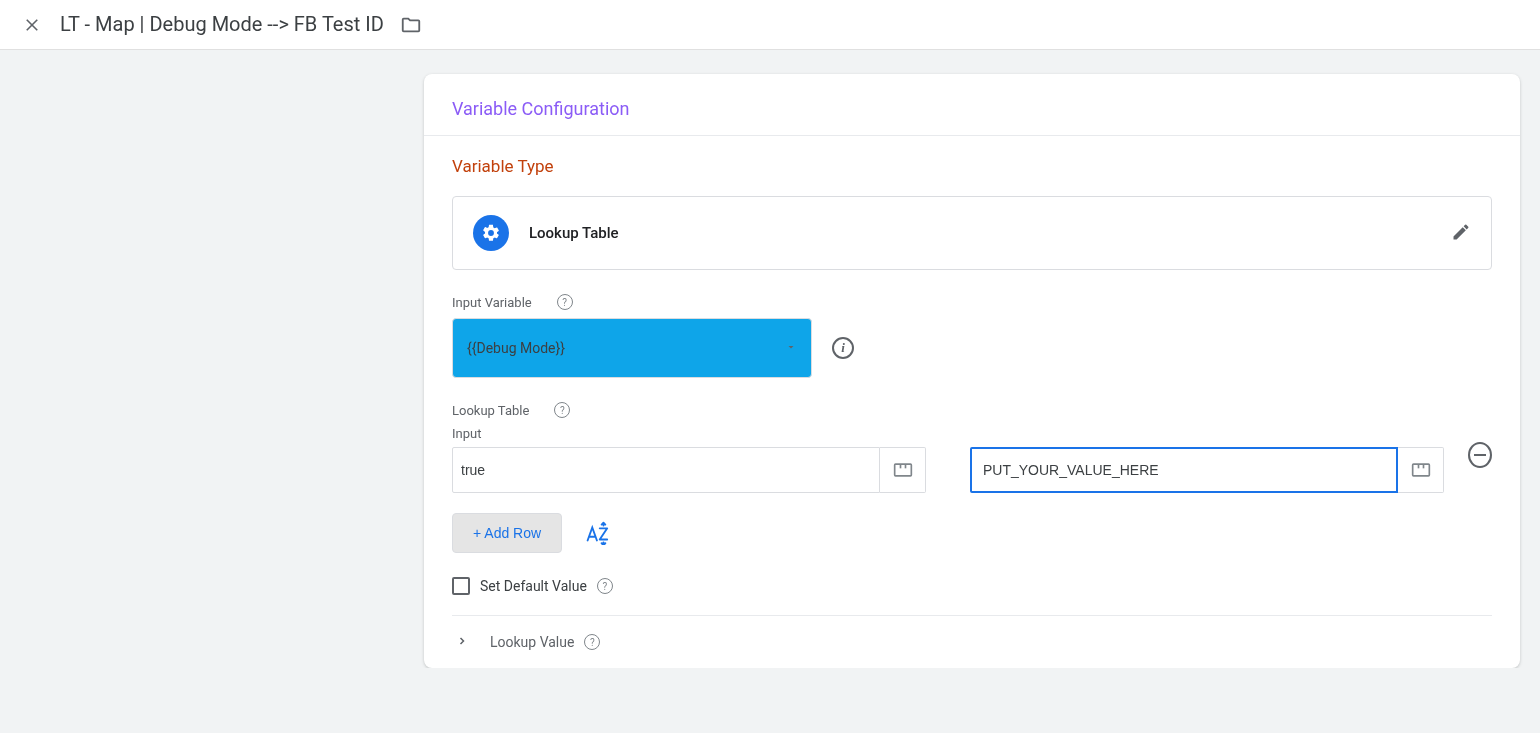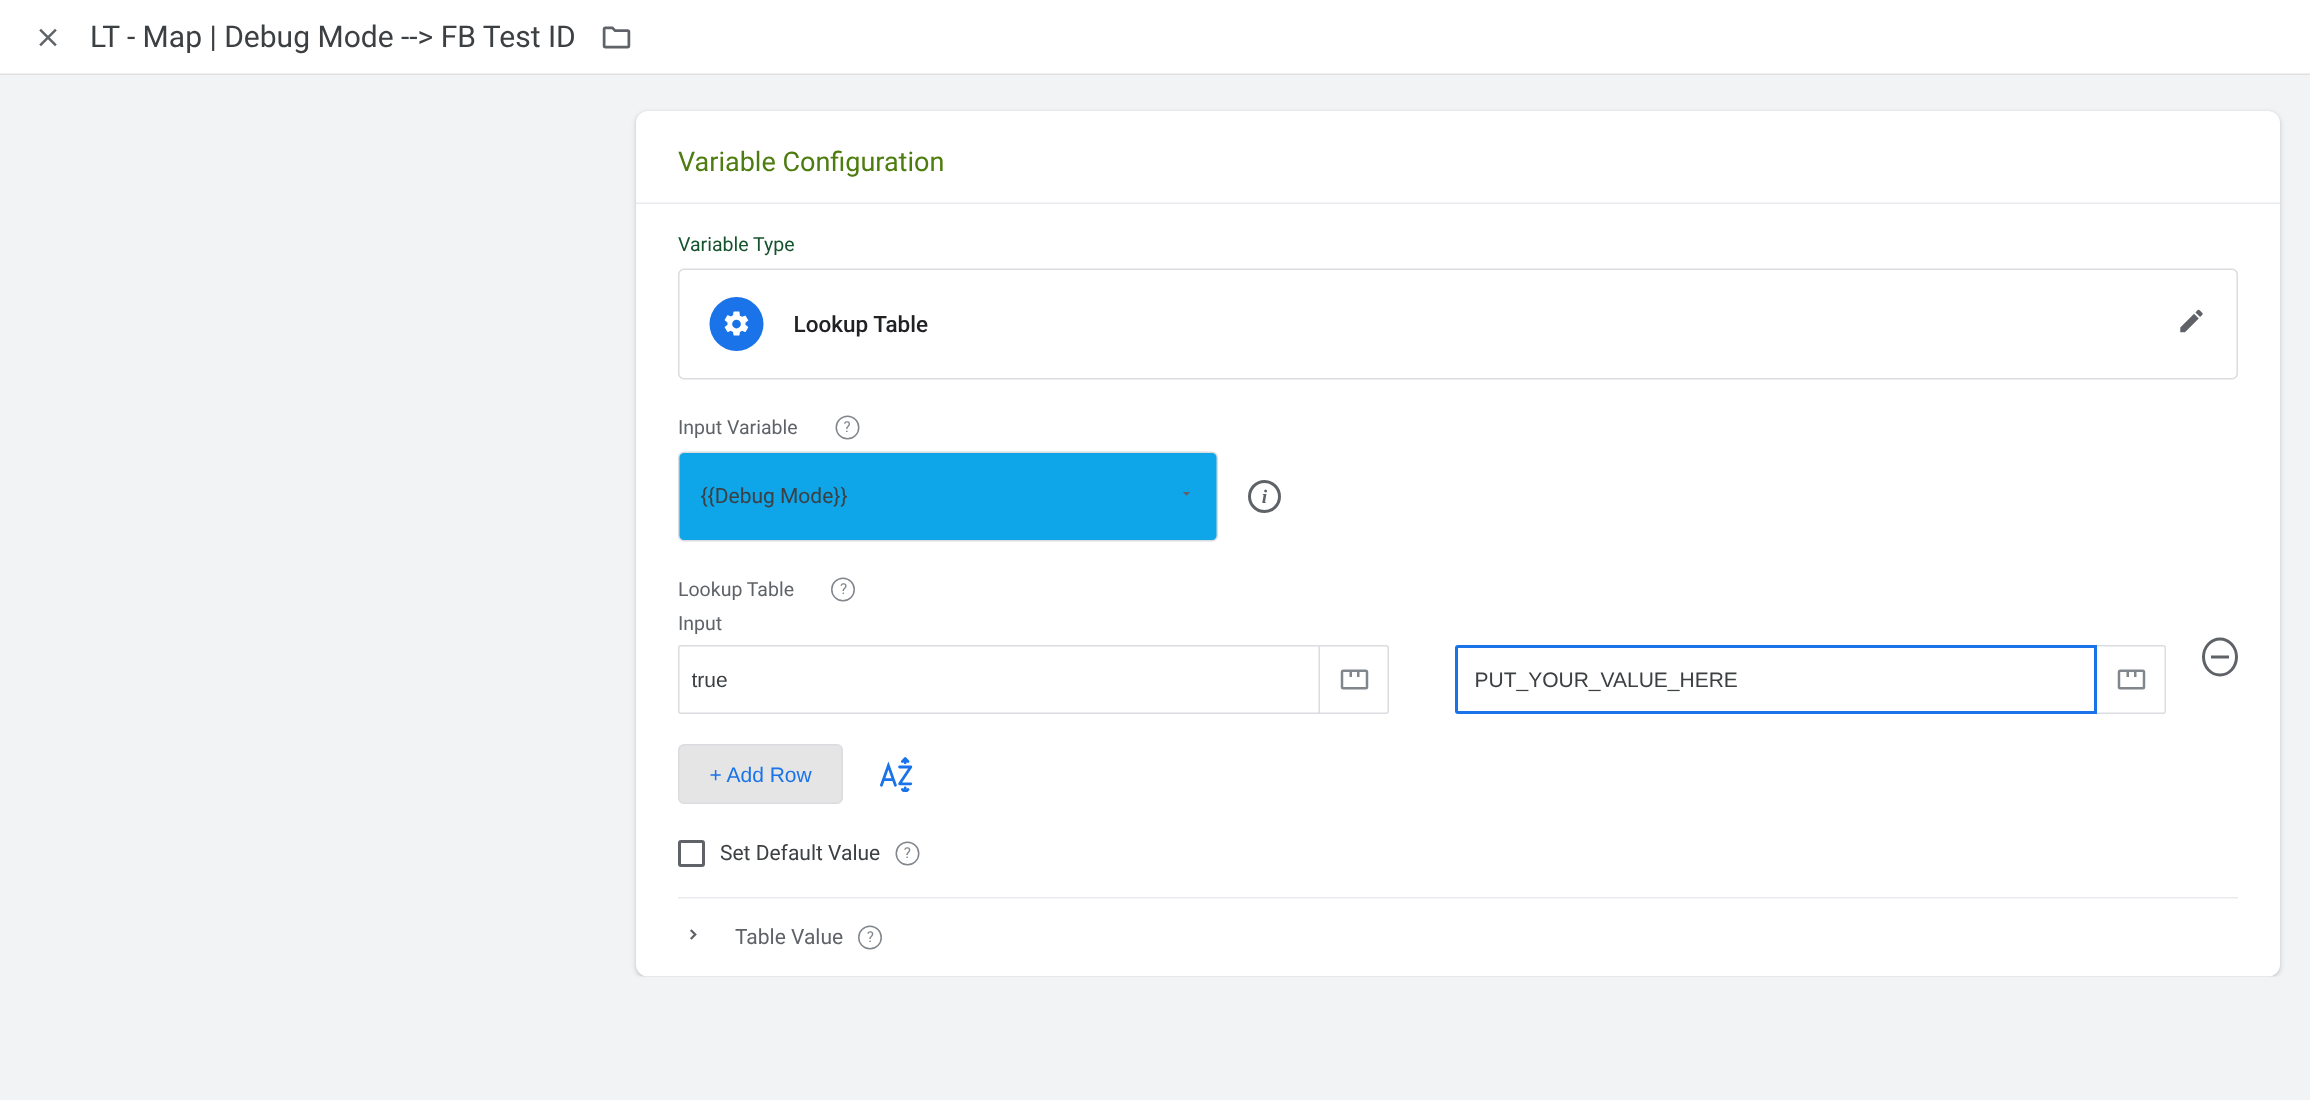--- a/index.html
+++ b/index.html
@@ -51,30 +51,30 @@
       border-radius: 8px;
       box-shadow: 0 1px 2px rgba(60,64,67,0.15), 0 1px 3px 1px rgba(60,64,67,0.08);
       margin-left: 424px;
       width: 1096px;
       overflow: hidden;
     }
     .card-header {
       padding: 24px 28px 16px 28px;
       font-size: 18px;
       font-weight: 400;
-      color: #4d7c0f;
+      color: #8b5cf6;
       border-bottom: 1px solid #e8eaed;
     }
     .card-body {
       padding: 20px 28px 0 28px;
     }
     .section-label {
-      font-size: 13px;
-      color: #14532d;
-      margin-bottom: 8px;
+      font-size: 17px;
+      color: #c2410c;
+      margin-bottom: 20px;
       display: flex;
       align-items: center;
       gap: 8px;
     }
     .variable-type-box {
       border: 1px solid #dadce0;
       border-radius: 4px;
       display: flex;
       align-items: center;
       padding: 18px 20px;
@@ -408,20 +408,20 @@
         <span class="help-icon">?</span>
       </div>
 
       <div class="format-row">
         <span class="chevron-right">
           <svg width="12" height="12" viewBox="0 0 24 24" fill="none" stroke="currentColor" stroke-width="3">
               <path d="M9 6l6 6-6 6"></path>
             </svg>
         </span>
         <span class="format-label">
-          <span>Table Value</span>
+          <span>Lookup Value</span>
           <span class="help-icon">?</span>
         </span>
       </div>
 
     </div>
   </div>
 </div>
 
 </body></html>

